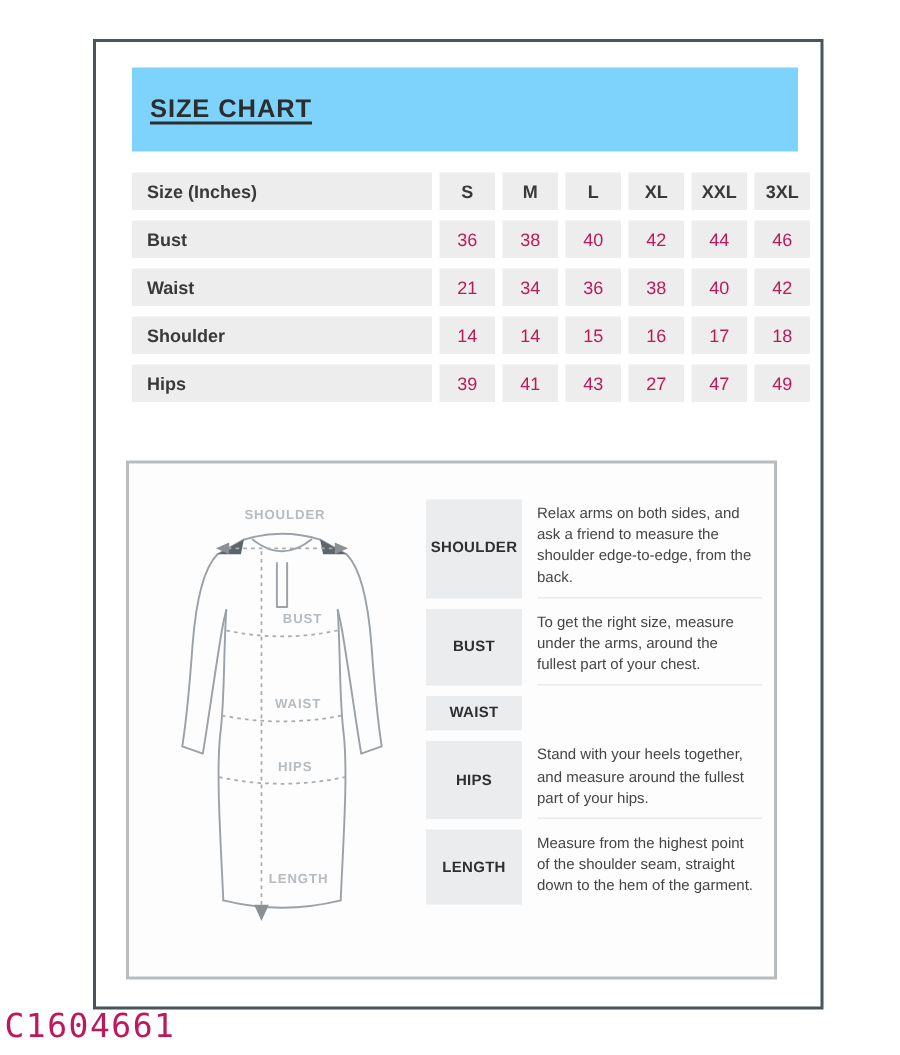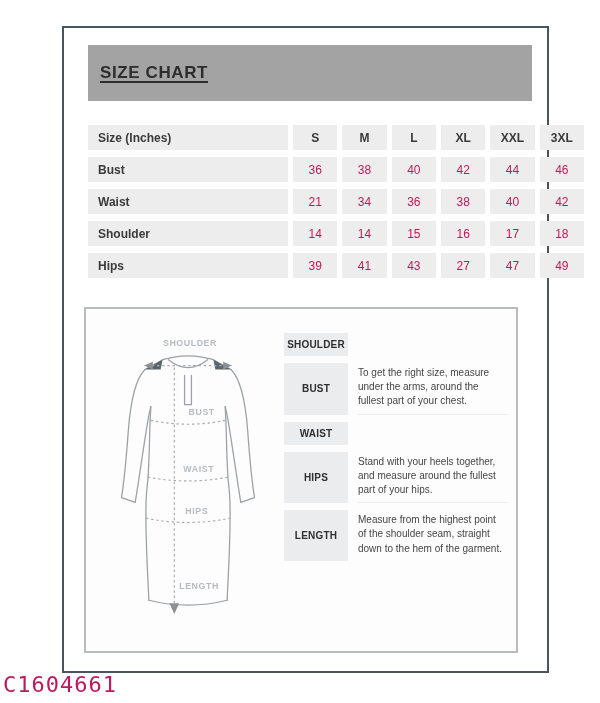--- a/index.html
+++ b/index.html
@@ -6,27 +6,27 @@
   html,body { width:600px; height:703px; background:#ffffff;
     font-family:"Liberation Sans", sans-serif; overflow:hidden; }
   .stage { position:relative; width:600px; height:703px; background:#fff; }
 
   
   .card { position:absolute; left:62px; top:26px; width:487px; height:647px;
     border:2px solid #4a545c; background:#ffffff; }
 
   
   .title-band { position:absolute; left:24px; top:17px; width:444px; height:56px;
-    background:#a3a3a3; display:flex; align-items:center; }
+    background:#7dd3fc; display:flex; align-items:center; }
   .title-text { margin-left:12px; font-size:17px; font-weight:bold; color:#2d2d2d;
     letter-spacing:0.6px; text-decoration:underline; text-underline-offset:3px;
     text-decoration-thickness:2px; }
 
   
-  .size-table { position:absolute; left:24px; top:97px; width:496px;
+  .size-table { position:absolute; left:24px; top:87px; width:452px;
     display:grid; grid-template-columns:200px repeat(6, 1fr);
     column-gap:5px; row-gap:7px; }
   .cell { background:#ededed; height:25px; display:flex; align-items:center;
     justify-content:center; font-size:12px; color:#be185d; }
   .cell.rowlabel { justify-content:flex-start; padding-left:10px;
     font-weight:bold; color:#3a3a3a; }
   .cell.colhead { font-weight:bold; color:#3a3a3a; }
 
   
   .measure-box { position:absolute; left:20px; top:279px; width:434px; height:346px;
@@ -145,20 +145,21 @@
           <text class="diagram-label" x="104" y="95" text-anchor="middle">BUST</text>
           <text class="diagram-label" x="101" y="153" text-anchor="middle">WAIST</text>
           <text class="diagram-label" x="99" y="196" text-anchor="middle">HIPS</text>
           <text class="diagram-label" x="81" y="272" text-anchor="start">LENGTH</text>
         </svg>
       </div>
 
       <div class="guide">
         <div class="guide-row">
           <div class="guide-term">SHOULDER</div>
+          <div class="guide-desc">Relax arms on both sides, and ask a friend to measure the shoulder edge-to-edge, from the back.</div>
         </div>
         <div class="guide-row">
           <div class="guide-term">BUST</div>
           <div class="guide-desc">To get the right size, measure under the arms, around the fullest part of your chest.</div>
         </div>
         <div class="guide-row">
           <div class="guide-term">WAIST</div>
         </div>
         <div class="guide-row">
           <div class="guide-term">HIPS</div>

